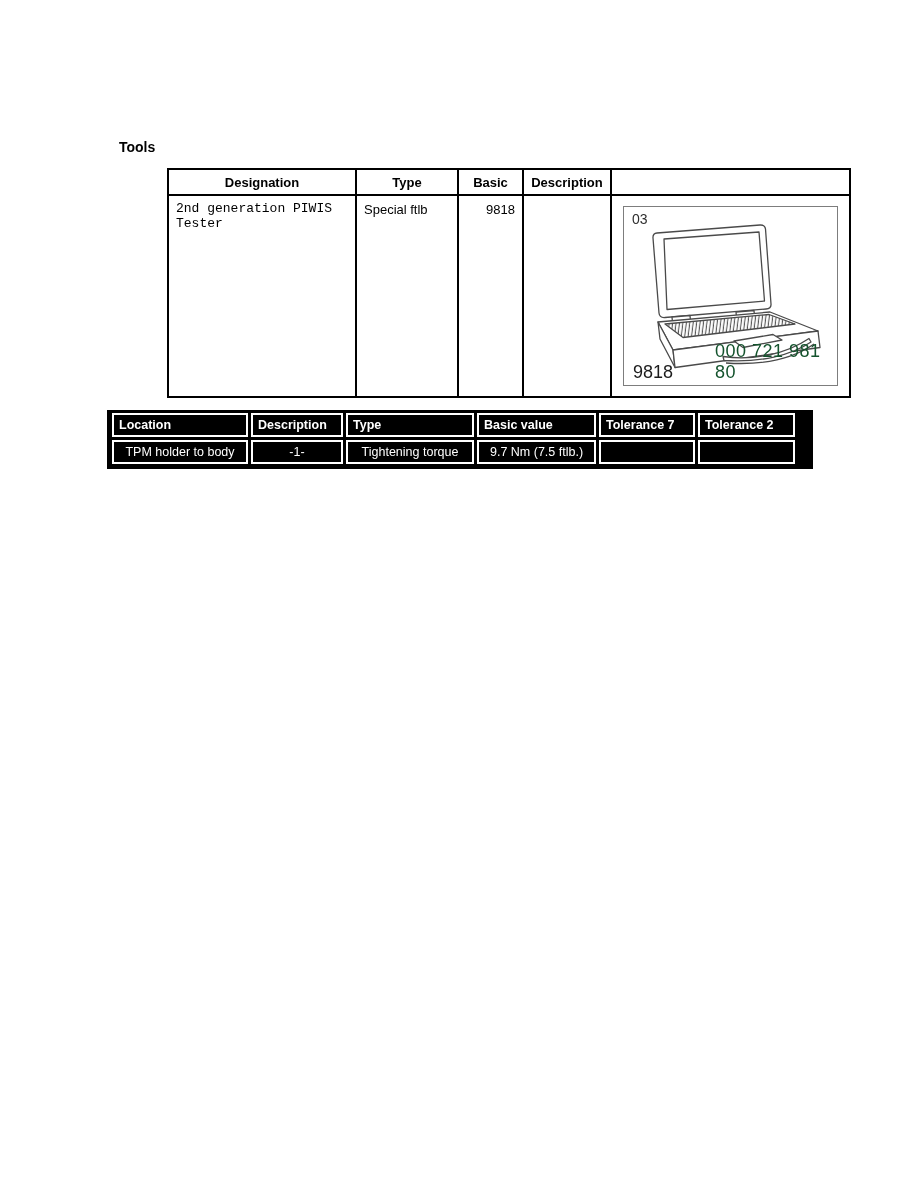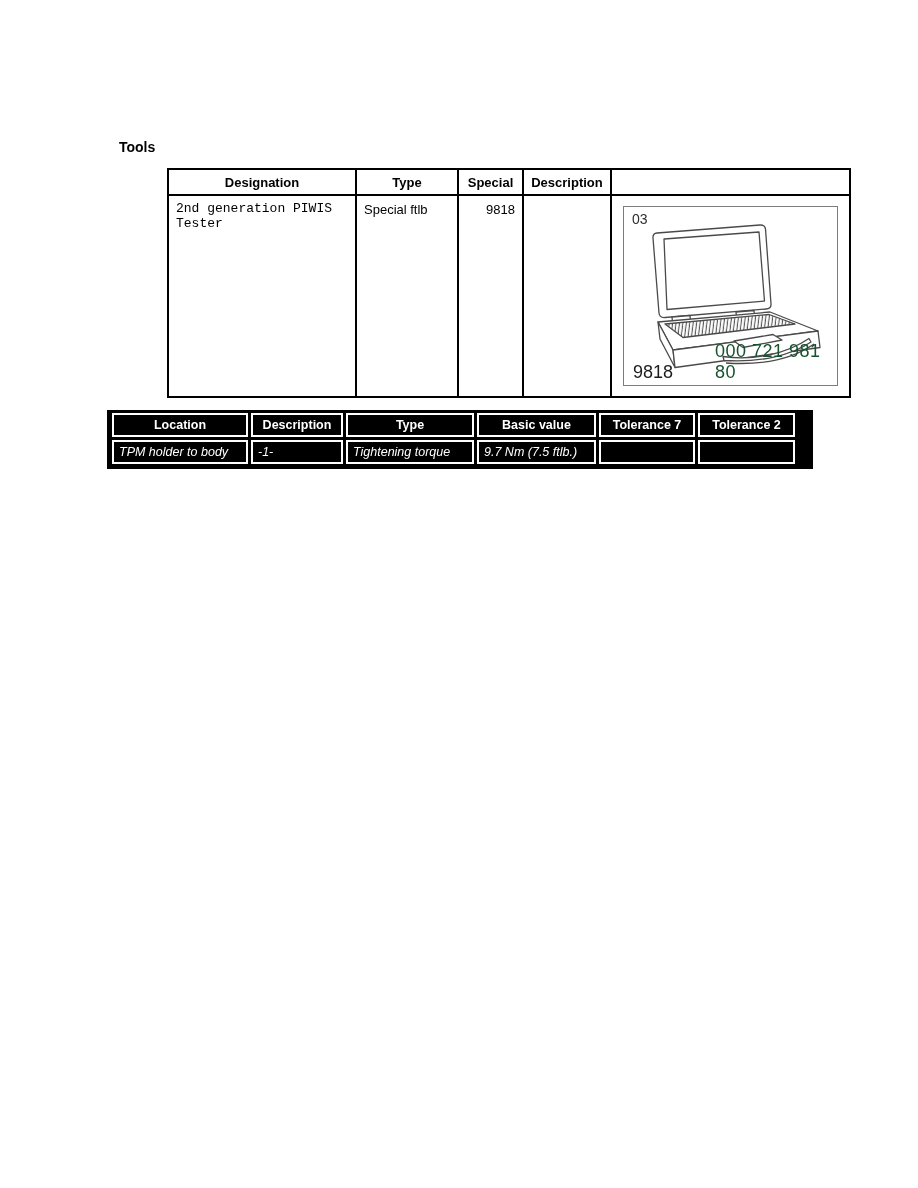--- a/index.html
+++ b/index.html
@@ -121,43 +121,43 @@
     background: #000000;
     color: #ffffff;
     font-size: 12.5px;
     height: 24px;
     padding: 1px 5px;
     white-space: nowrap;
     overflow: hidden;
   }
   table.tech-table th {
     font-weight: bold;
-    text-align: center;
-  }
-  table.tech-table td { text-align: left; font-style: italic; }
+    text-align: left;
+  }
+  table.tech-table td { text-align: center; }
   td.tv-basic { text-align: center; margin-left: 37px; }
 </style>
 </head>
 <body>
 
 <div class="tools-heading">Tools</div>
 
 <table class="tools-table">
   <colgroup>
     <col style="width:188px">
     <col style="width:102px">
     <col style="width:65px">
     <col style="width:88px">
     <col style="width:239px">
   </colgroup>
   <thead>
     <tr>
       <th>Designation</th>
       <th>Type</th>
-      <th>Special</th>
+      <th>Basic</th>
       <th>Description</th>
       <th></th>
     </tr>
   </thead>
   <tbody>
     <tr>
       <td class="cell-designation">2nd generation PIWIS Tester</td>
       <td>Special ftlb</td>
       <td class="cell-number">9818</td>
       <td></td>

